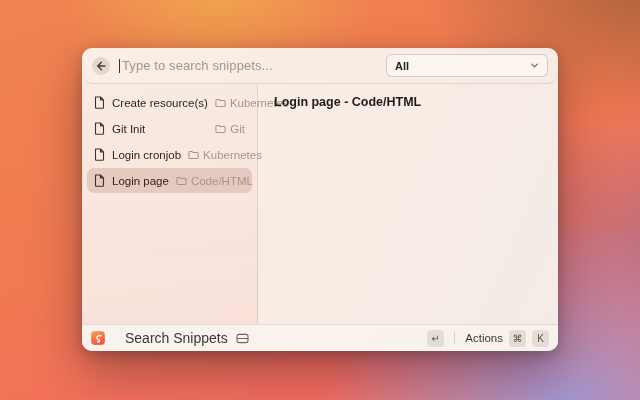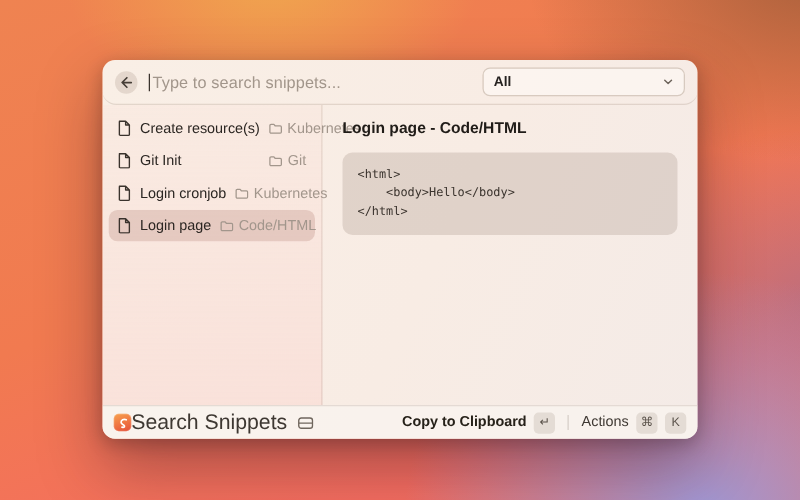--- a/index.html
+++ b/index.html
@@ -76,21 +76,21 @@
     height:27px; flex:0 0 27px; border-top:1px solid rgba(95,63,43,0.13);
     background:rgba(249,244,239,0.8);
     display:flex; align-items:center; padding:0 9px;
   }
   .app-icon {
     width:14px; height:14px; border-radius:4px; flex:0 0 14px;
     background:linear-gradient(160deg,#f7a24e 0%,#ef7442 55%,#e4503a 100%);
     display:flex; align-items:center; justify-content:center;
     box-shadow:inset 0 0 0 0.5px rgba(255,255,255,0.25);
   }
-  .app-name { font-size:17px; font-weight:500; color:#3e3832; margin-left:0; }
+  .app-name { font-size:14px; font-weight:500; color:#3e3832; margin-left:20px; }
   .drive-ic { margin-left:8px; display:flex; color:#6f665d; }
   .footer-right { margin-left:auto; display:flex; align-items:center; gap:6px; }
   .action-label { font-size:11.5px; font-weight:700; color:#262119; }
   .action-label.secondary { font-weight:500; color:#3e3832; }
   .keycap {
     min-width:17px; height:17px; padding:0 3px; border-radius:4px;
     background:rgba(123,103,85,0.16); color:#5b534b;
     display:flex; align-items:center; justify-content:center;
     font-size:10px; font-family:"Liberation Sans", sans-serif;
   }
@@ -190,44 +190,38 @@
               </svg>
           </span>
           <span class="acc-text">Code/HTML</span>
         </span>
       </div>
 
     </div>
 
     <div class="detail">
       <div class="detail-title">Login page - Code/HTML</div>
-      <div class="code-block">
-        <pre>&lt;html&gt;
-    &lt;body&gt;Hello&lt;/body&gt;
-&lt;/html&gt;</pre>
-      </div>
     </div>
 
   </div>
 
   <div class="footer">
     <div class="app-icon">
       <svg width="9" height="9" viewBox="0 0 10 10">
           <path d="M7.8 2 C5.5 1 3 2.2 3.2 4.4 C3.4 6.2 5.8 6 6.2 7.6 C6.4 8.6 5.2 9 4 8.6" stroke="#ffffff" stroke-width="1.5" fill="none" stroke-linecap="round"></path>
         </svg>
     </div>
     <span class="app-name">Search Snippets</span>
     <span class="drive-ic">
       <svg width="13" height="11" viewBox="0 0 14 12">
           <rect x="1" y="1.5" width="12" height="9" rx="2.2" stroke="currentColor" stroke-width="1.2" fill="none"></rect>
           <line x1="1" y1="6" x2="13" y2="6" stroke="currentColor" stroke-width="1.2"></line>
         </svg>
     </span>
     <div class="footer-right">
-      <span class="action-label">Copy to Clipboard</span>
       <span class="keycap">↵</span>
       <span class="footer-divider"></span>
       <span class="action-label secondary">Actions</span>
       <span class="keycap">⌘</span>
       <span class="keycap">K</span>
     </div>
   </div>
 
 </div>
 

